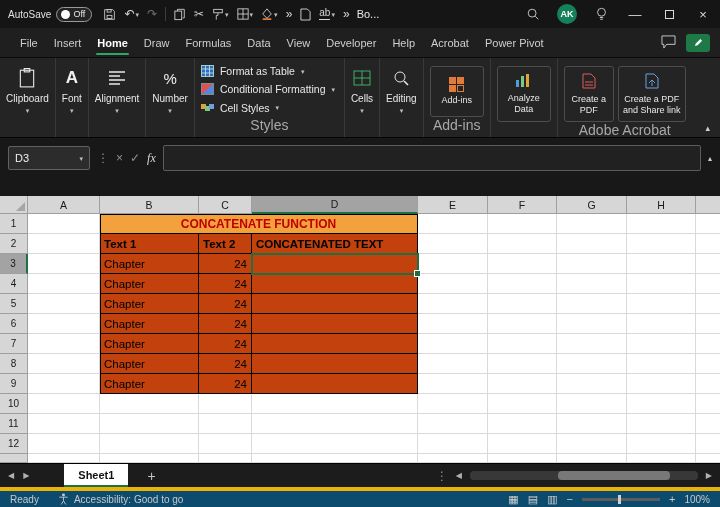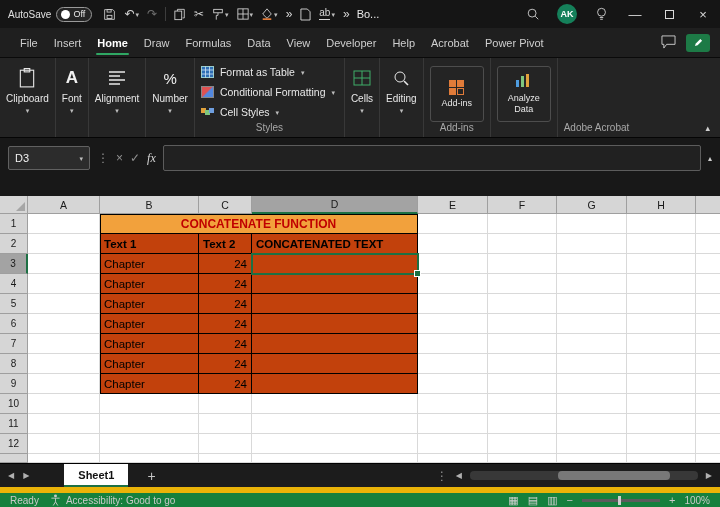--- a/index.html
+++ b/index.html
@@ -34,21 +34,21 @@
 .rtab.active::after{content:"";position:absolute;left:7px;right:7px;bottom:2px;height:2px;background:#2fa763;border-radius:1px}
 .tabs-right{margin-left:auto;display:flex;align-items:center;gap:10px;padding-right:4px}
 .greenbtn{width:24px;height:18px;background:#1d7a46;border-radius:3px;display:flex;align-items:center;justify-content:center;color:#fff;font-size:9px}
 
 
 .ribbon{height:80px;flex:0 0 80px;background:#242424;display:flex;align-items:stretch;border-bottom:1px solid #050505;position:relative;overflow:hidden}
 .rgroup{display:flex;flex-direction:column;align-items:center;border-right:1px solid #383838;padding:8px 6px 2px 6px}
 .bigbtn{display:flex;flex-direction:column;align-items:center;gap:3px;color:#e8e8e8;cursor:pointer}
 .bigbtn .ic{height:24px;display:flex;align-items:center;justify-content:center}
 .lbl{font-size:10px;color:#e8e8e8;white-space:nowrap}
-.grouplbl{font-size:10px;color:#a8a8a8;margin-top:auto;padding-bottom:2px;white-space:nowrap}
+.grouplbl{font-size:14px;color:#a8a8a8;margin-top:auto;padding-bottom:2px;white-space:nowrap}
 .styles-group{padding-top:4px}
 .stylerow{display:flex;align-items:center;gap:6px;height:20px;font-size:10.5px;color:#e8e8e8;width:100%;cursor:pointer}
 .sicon{width:13px;height:12px;flex:0 0 13px}
 .boxwrap{display:flex;gap:4px}
 .boxbtn{border:1px solid #4d4d4d;border-radius:3px;display:flex;flex-direction:column;align-items:center;justify-content:center;gap:3px;padding:3px 4px;height:56px;cursor:pointer;text-align:center}
 .boxbtn .two{font-size:9px;line-height:1.2;color:#e8e8e8;width:58px}
 .addin-ic{display:grid;grid-template-columns:7px 7px;grid-template-rows:7px 7px;gap:1px}
 .addin-ic span{background:#e07b39}
 .addin-ic span:last-child{background:none;border:1px solid #e07b39}
 .collapse{position:absolute;right:10px;bottom:4px;color:#cfcfcf;font-size:9px;cursor:pointer}
@@ -92,21 +92,21 @@
 
 .sheettabs{height:24px;flex:0 0 24px;background:#1c1c1c;border-top:1px solid #000;display:flex;align-items:center;padding:0 8px;gap:9px;color:#c6c6c6}
 .nav{font-size:8px;color:#b0b0b0;cursor:pointer}
 .sheettab{height:100%;background:#fff;color:#111;display:flex;align-items:center;padding:0 14px;font-size:11px;font-weight:bold;border-bottom:2px solid #1d7044;margin-left:26px;cursor:pointer}
 .addsheet{font-size:14px;color:#c6c6c6;margin-left:10px;cursor:pointer}
 .st-right{margin-left:auto;display:flex;align-items:center;gap:8px}
 .hscroll{width:228px;height:9px;background:#383838;border-radius:4px;position:relative;cursor:pointer}
 .hthumb{position:absolute;left:88px;top:0;width:112px;height:9px;background:#787878;border-radius:4px}
 
 
-.statusbar{height:20px;flex:0 0 20px;background:#15803d;display:flex;align-items:center;padding:0 10px;gap:11px;font-size:10px;color:#c9c9c9;border-top:6px solid #eab308}
+.statusbar{height:20px;flex:0 0 20px;background:#0c4a6e;display:flex;align-items:center;padding:0 10px;gap:19px;font-size:10px;color:#c9c9c9;border-top:4px solid #eab308}
 .sb-right{margin-left:auto;display:flex;align-items:center;gap:9px}
 .viewic{font-size:11px;color:#cfcfcf;cursor:pointer}
 .zoomtrack{width:78px;height:3px;background:#5c5c5c;position:relative;cursor:pointer}
 .zoomthumb{position:absolute;left:36px;top:-3px;width:3px;height:9px;background:#cfcfcf}
 .zoomsym{font-size:11px;cursor:pointer}
 .acc{display:flex;align-items:center;gap:5px}
 </style>
 </head>
 <body>
 
@@ -341,20 +341,40 @@
           <svg width="18" height="15" viewBox="0 0 18 15">
               <rect x="1" y="7" width="3" height="7" fill="#4f9de0"></rect>
               <rect x="6" y="3" width="3" height="11" fill="#7ec77e"></rect>
               <rect x="11" y="1" width="3" height="13" fill="#e0a23c"></rect>
             </svg>
         </span>
         <span class="two" style="width:44px">Analyze Data</span>
       </div>
     </div>
     <div class="rgroup" style="border-right:none">
+      <div class="boxwrap">
+        <div class="boxbtn">
+          <span>
+            <svg width="14" height="16" viewBox="0 0 14 16">
+                <path d="M1 1h8l4 4v10H1z" fill="none" stroke="#e05a5a"></path>
+                <path d="M3 9h8M3 12h8" stroke="#e05a5a"></path>
+              </svg>
+          </span>
+          <span class="two" style="width:40px">Create a PDF</span>
+        </div>
+        <div class="boxbtn">
+          <span>
+            <svg width="14" height="16" viewBox="0 0 14 16">
+                <path d="M1 1h8l4 4v10H1z" fill="none" stroke="#6f9fe0"></path>
+                <path d="M4 10l3-3 3 3M7 7v6" stroke="#6f9fe0"></path>
+              </svg>
+          </span>
+          <span class="two">Create a PDF and Share link</span>
+        </div>
+      </div>
       <div class="grouplbl">Adobe Acrobat</div>
     </div>
     <span class="collapse">▴</span>
   </div>
 
   <div class="formula-region">
     <div class="fbar">
       <div class="namebox">
         <span>D3</span>
         <span class="caret nbc">▾</span>

